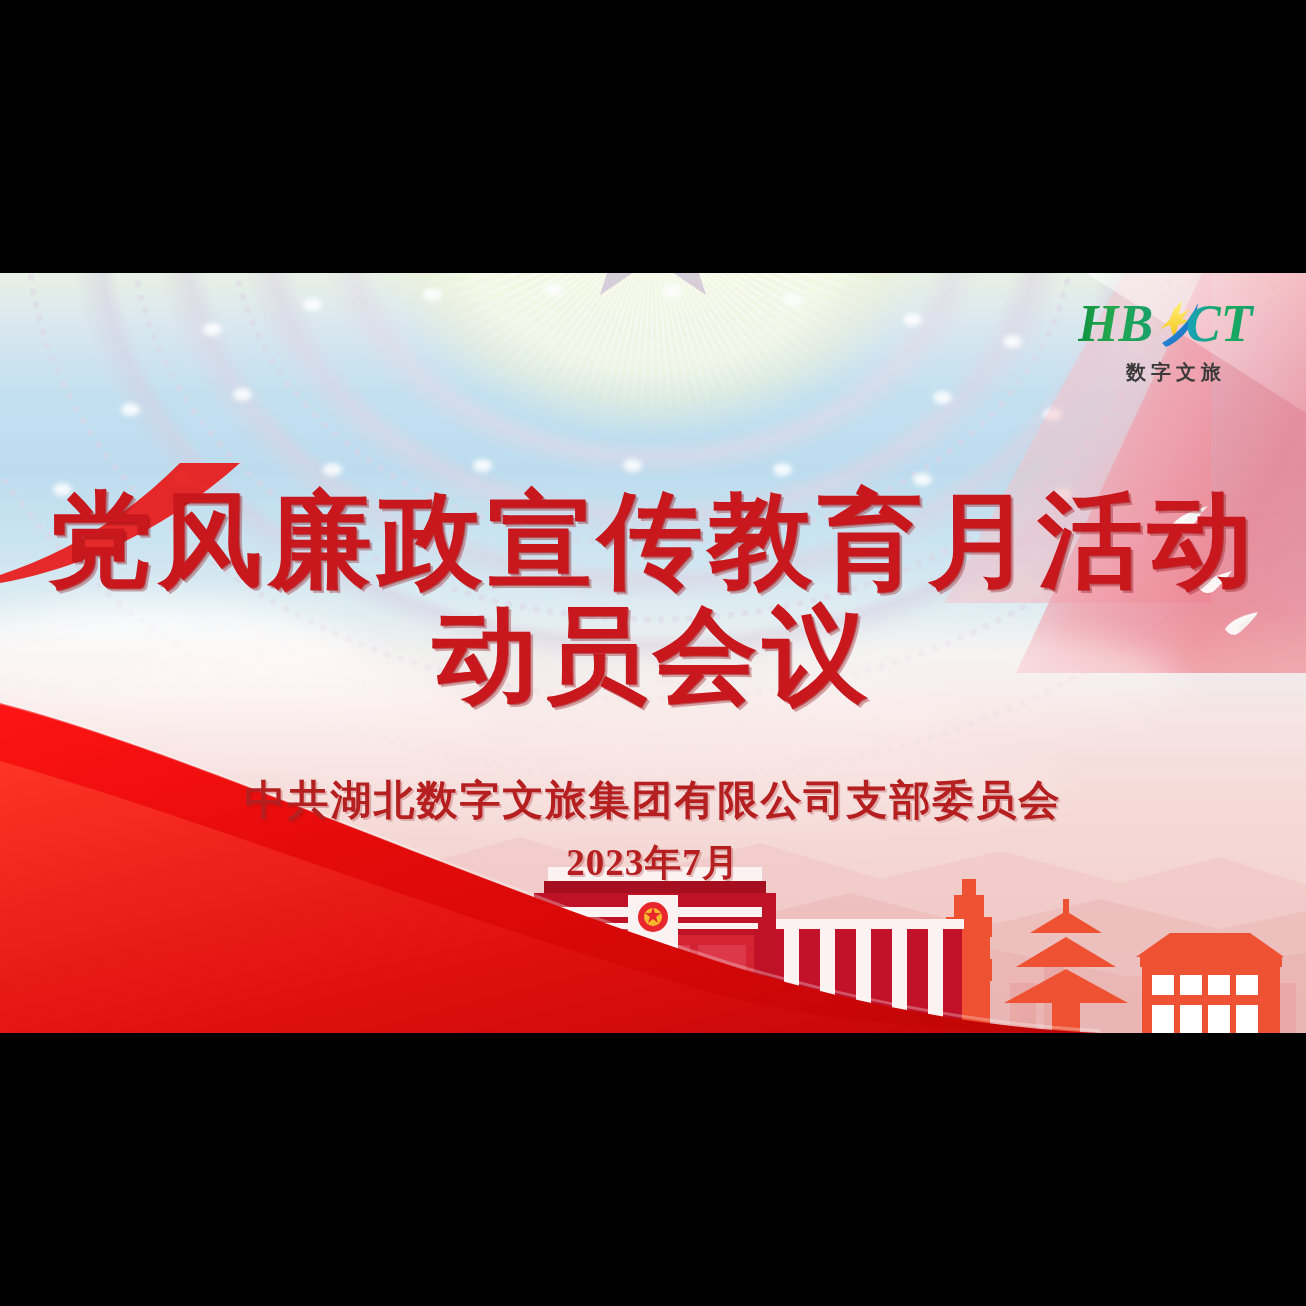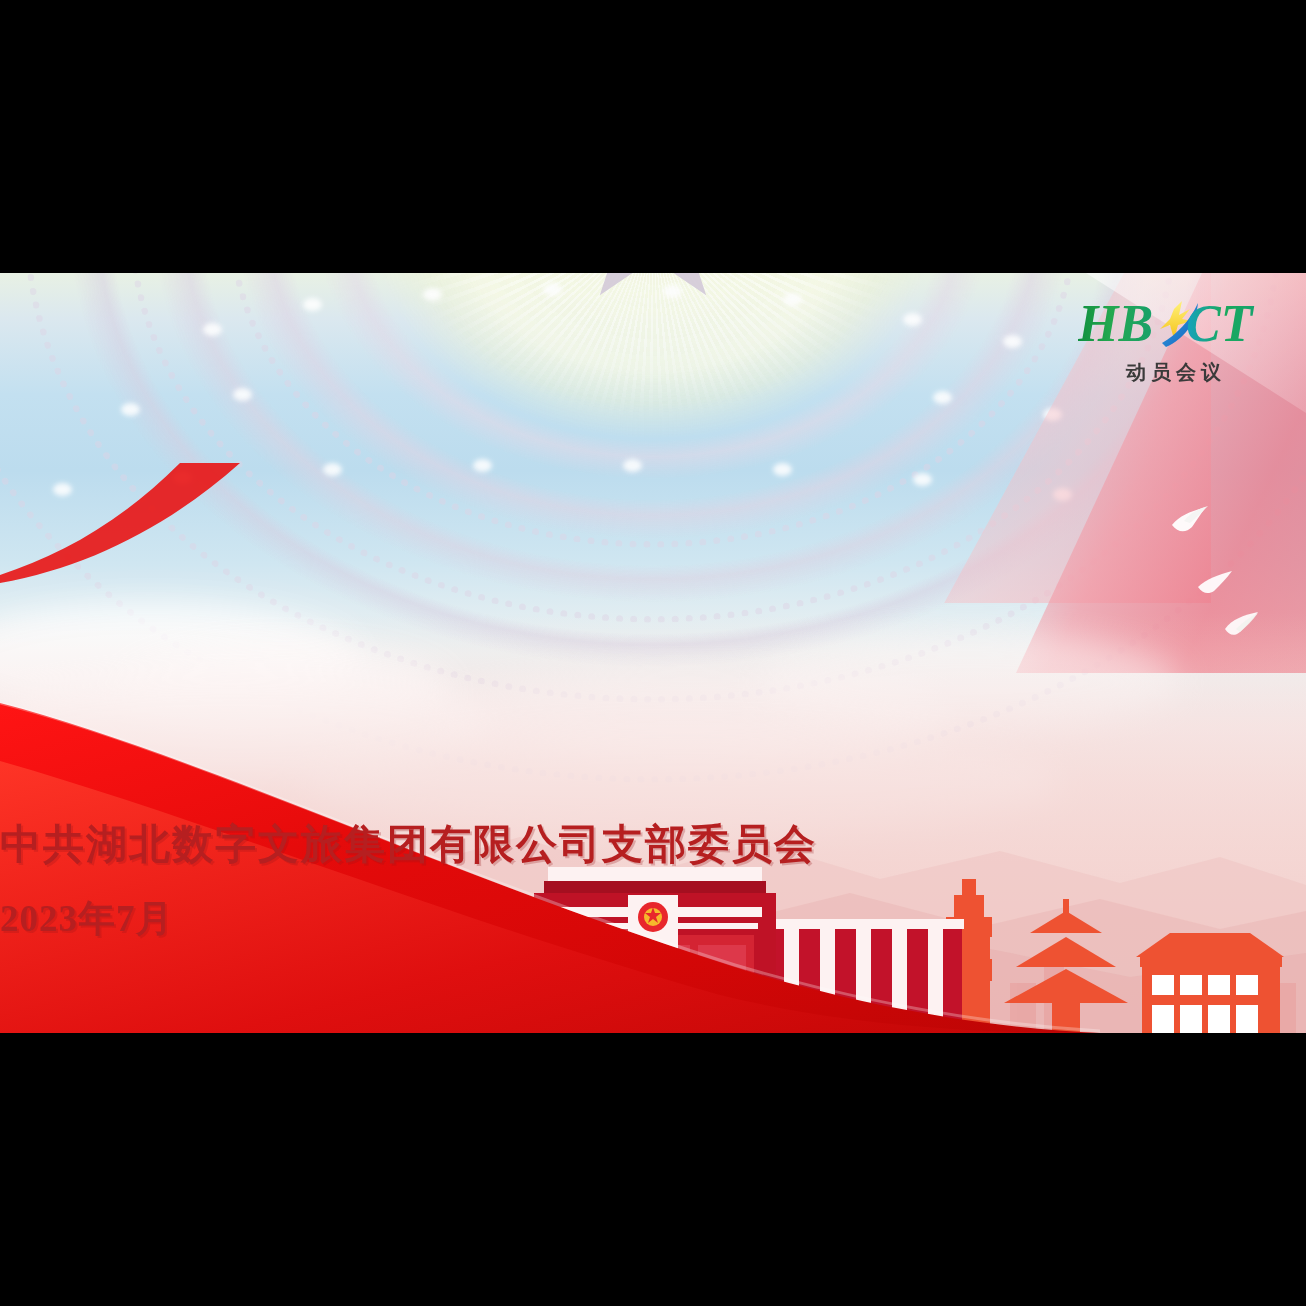--- a/index.html
+++ b/index.html
@@ -102,25 +102,25 @@
     font-weight:bold;
     color:#c8171d;
     letter-spacing:6px;
     line-height:1.07;
     text-shadow:3px 3px 0 rgba(150,12,18,.35), 1px 1px 0 rgba(160,15,20,.5);
     white-space:nowrap;
   }
   .t1{font-size:104px;}
   .t2{font-size:104px;margin-top:4px;}
 
-  .sub-block{position:absolute;left:0;right:0;top:544px;text-align:left;z-index:20;}
+  .sub-block{position:absolute;left:0;right:0;top:500px;text-align:center;z-index:20;}
   .sub1{font-family:"Liberation Serif",serif;font-weight:bold;font-size:41px;
     color:#b61f20;letter-spacing:2px;text-shadow:2px 2px 0 rgba(150,20,22,.25);}
   .sub2{font-family:"Liberation Serif",serif;font-weight:bold;font-size:37px;
-    color:#b61f20;letter-spacing:1px;margin-top:22px;text-shadow:2px 2px 0 rgba(150,20,22,.25);}
+    color:#b61f20;letter-spacing:1px;margin-top:10px;text-shadow:2px 2px 0 rgba(150,20,22,.25);}
 
   
   .logo{position:absolute;right:30px;top:22px;z-index:30;text-align:center;width:200px;}
   .logo-sub{font-family:"Liberation Sans",sans-serif;font-weight:bold;font-size:20px;
     color:#3a3a3a;letter-spacing:5px;margin-top:-2px;}
 </style>
 </head>
 <body>
 
 <div id="frame">
@@ -321,20 +321,24 @@
       <path d="M16,18 C22,10 30,6 40,3 C34,9 28,15 22,20 Z" fill="#f4f4f2" opacity=".9"></path>
     </svg>
     <svg class="dove" style="left:1196px;top:296px;" width="42" height="28" viewBox="0 0 42 28">
       <path d="M2,18 C10,10 22,6 36,2 C30,10 24,16 18,22 C12,26 6,24 2,18 Z" fill="#ffffff" opacity=".92"></path>
     </svg>
     <svg class="dove" style="left:1222px;top:336px;" width="42" height="30" viewBox="0 0 42 30">
       <path d="M3,20 C10,10 22,6 36,3 C30,11 24,17 18,23 C12,28 7,26 3,20 Z" fill="#ffffff" opacity=".9"></path>
       <path d="M14,20 C20,14 28,8 36,4 C30,12 24,18 18,23 Z" fill="#f2f2ee" opacity=".85"></path>
     </svg>
 
+    <div class="title-block">
+      <div class="title-line t1">党风廉政宣传教育月活动</div>
+      <div class="title-line t2">动员会议</div>
+    </div>
 
     <div class="sub-block">
       <div class="sub1">中共湖北数字文旅集团有限公司支部委员会</div>
       <div class="sub2">2023年7月</div>
     </div>
 
     <div class="logo">
       <svg width="196" height="62" viewBox="0 0 196 62">
         <defs>
           <linearGradient id="lg" x1="0" y1="0" x2="1" y2="0">
@@ -354,17 +358,17 @@
           <linearGradient id="lstar" x1="0" y1="0" x2="0" y2="1">
             <stop offset="0%" stop-color="#fff27a"></stop>
             <stop offset="100%" stop-color="#f5c21a"></stop>
           </linearGradient>
         </defs>
         <text x="0" y="46" font-family="Liberation Serif, serif" font-size="52" font-weight="bold" font-style="italic" fill="url(#lg)">HB</text>
         <path d="M96,14 L104,6 L101,20 L112,14 L104,24 L114,26 L100,30 L96,44 L92,30 L82,34 L92,24 Z" fill="url(#lstar)"></path>
         <path d="M84,48 C98,40 112,26 120,8 C118,28 106,44 88,52 Z" fill="url(#lb)"></path>
         <text x="108" y="46" font-family="Liberation Serif, serif" font-size="52" font-weight="bold" font-style="italic" fill="url(#lct)">CT</text>
       </svg>
-      <div class="logo-sub">动员会议</div>
+      <div class="logo-sub">数字文旅</div>
     </div>
 
   </div>
 </div>
 
 </body></html>

